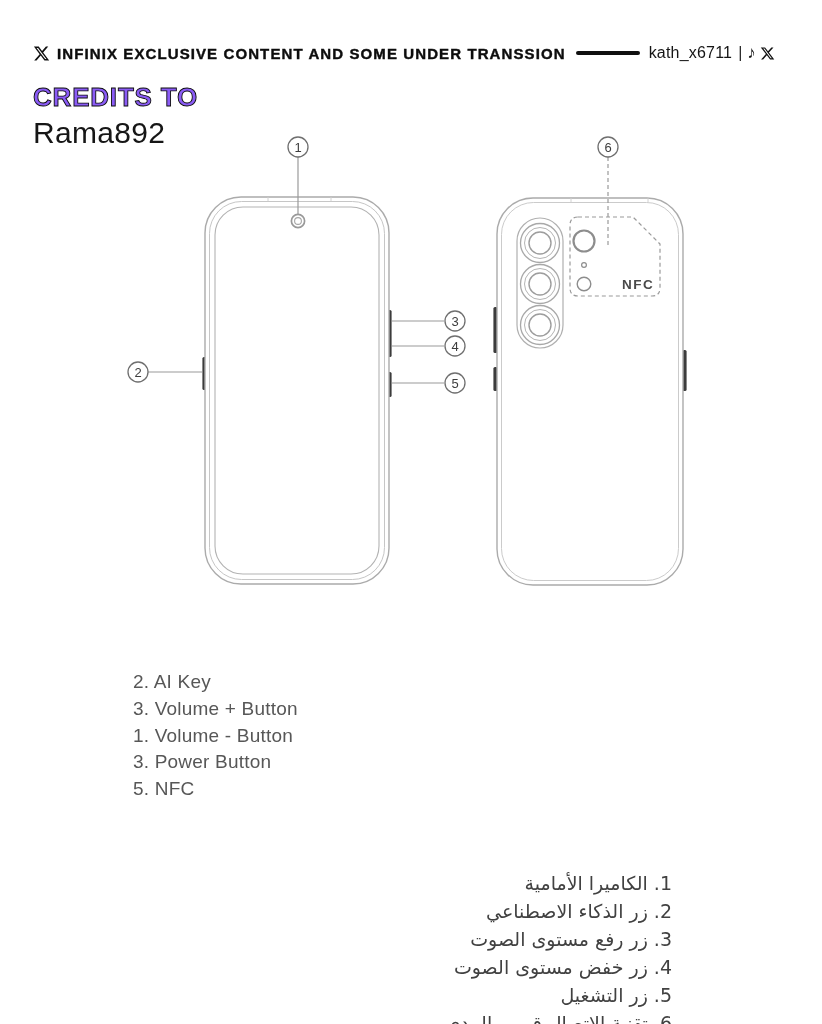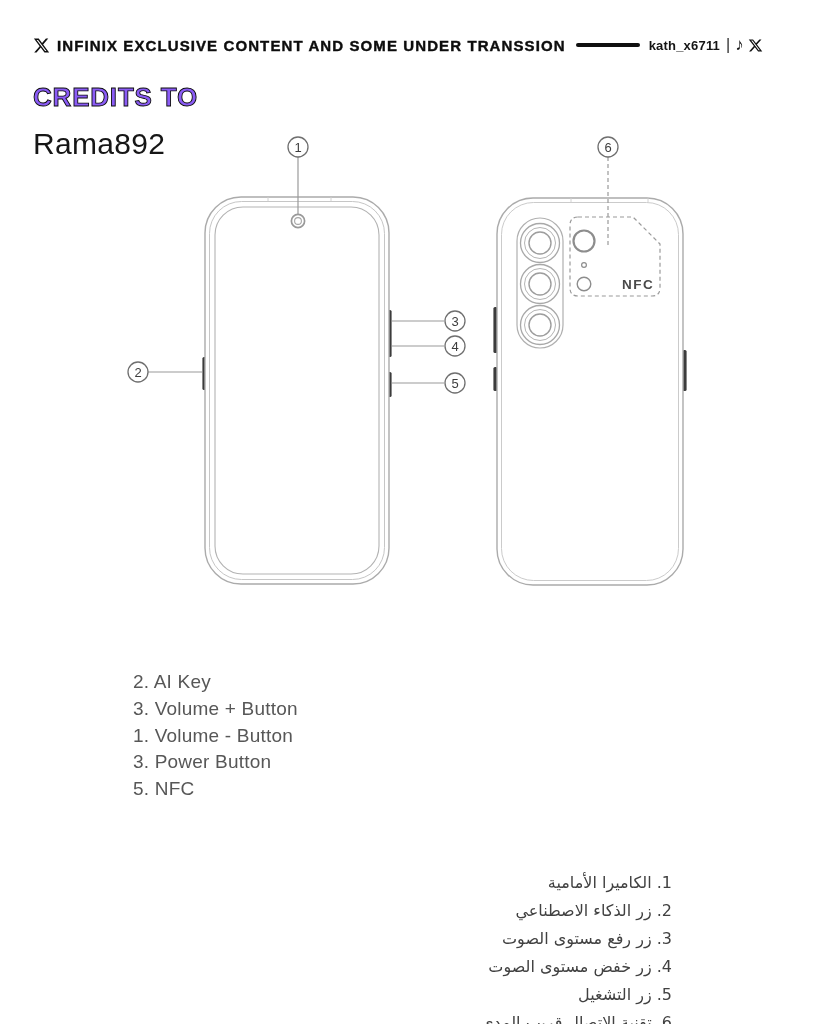--- a/index.html
+++ b/index.html
@@ -7,21 +7,21 @@
     width: 822px; height: 1024px;
     background: #ffffff;
     overflow: hidden;
     font-family: "Liberation Sans", sans-serif;
     position: relative;
   }
 
   
   .header {
     position: absolute;
-    left: 33px; top: 34px; right: 36px;
+    left: 33px; top: 42px; right: 36px;
     height: 22px;
     display: flex;
     align-items: center;
     white-space: nowrap;
   }
   .x-logo { width: 17px; height: 17px; fill: #101010; flex: 0 0 auto; }
   .header-title {
     margin-left: 7px;
     font-size: 15px;
     font-weight: bold;
@@ -30,22 +30,22 @@
     -webkit-text-stroke: 0.4px #0d0d0d;
   }
   .header-rule {
     flex: 0 0 auto;
     width: 64px; height: 3.5px;
     background: #101010;
     border-radius: 2px;
     margin: 0 9px 0 10px;
   }
   .header-handle {
-    font-size: 13px;
-    font-weight: 700;
+    font-size: 16px;
+    font-weight: 400;
     color: #151515;
     letter-spacing: 0.2px;
   }
   .header-sep {
     font-size: 16px;
     font-weight: 300;
     color: #2a2a2a;
     margin: 0 5px 0 6px;
   }
   .music-icon {
@@ -59,21 +59,21 @@
   
   .credits { position: absolute; left: 33px; top: 82px; }
   .credits-label {
     font-size: 26px;
     font-weight: bold;
     letter-spacing: 0.8px;
     color: #8b5cf6;
     -webkit-text-stroke: 0.9px #0a0a0a;
   }
   .credits-name {
-    margin-top: 14px;
+    margin-top: 3px;
     font-size: 30px;
     font-weight: 400;
     color: #161616;
     letter-spacing: 0.3px;
   }
 
   
   .diagram-svg { position: absolute; left: 0; top: 130px; width: 822px; height: 470px; }
   .diagram-svg text { font-family: "Liberation Sans", sans-serif; }
   .callout-num { font-size: 13px; fill: #3d3d3d; }
@@ -95,21 +95,21 @@
   
   .legend-ar {
     position: absolute;
     right: 150px; top: 869px;
     list-style: none;
     direction: rtl;
     text-align: right;
   }
   .legend-ar li {
     font-family: "DejaVu Sans", sans-serif;
-    font-size: 16px;
+    font-size: 19px;
     line-height: 28px;
     color: #414141;
     margin-left: 8px;
   }
 </style>
 </head>
 <body>
 
 <div class="header">
   <svg class="x-logo" viewBox="0 0 24 24">

